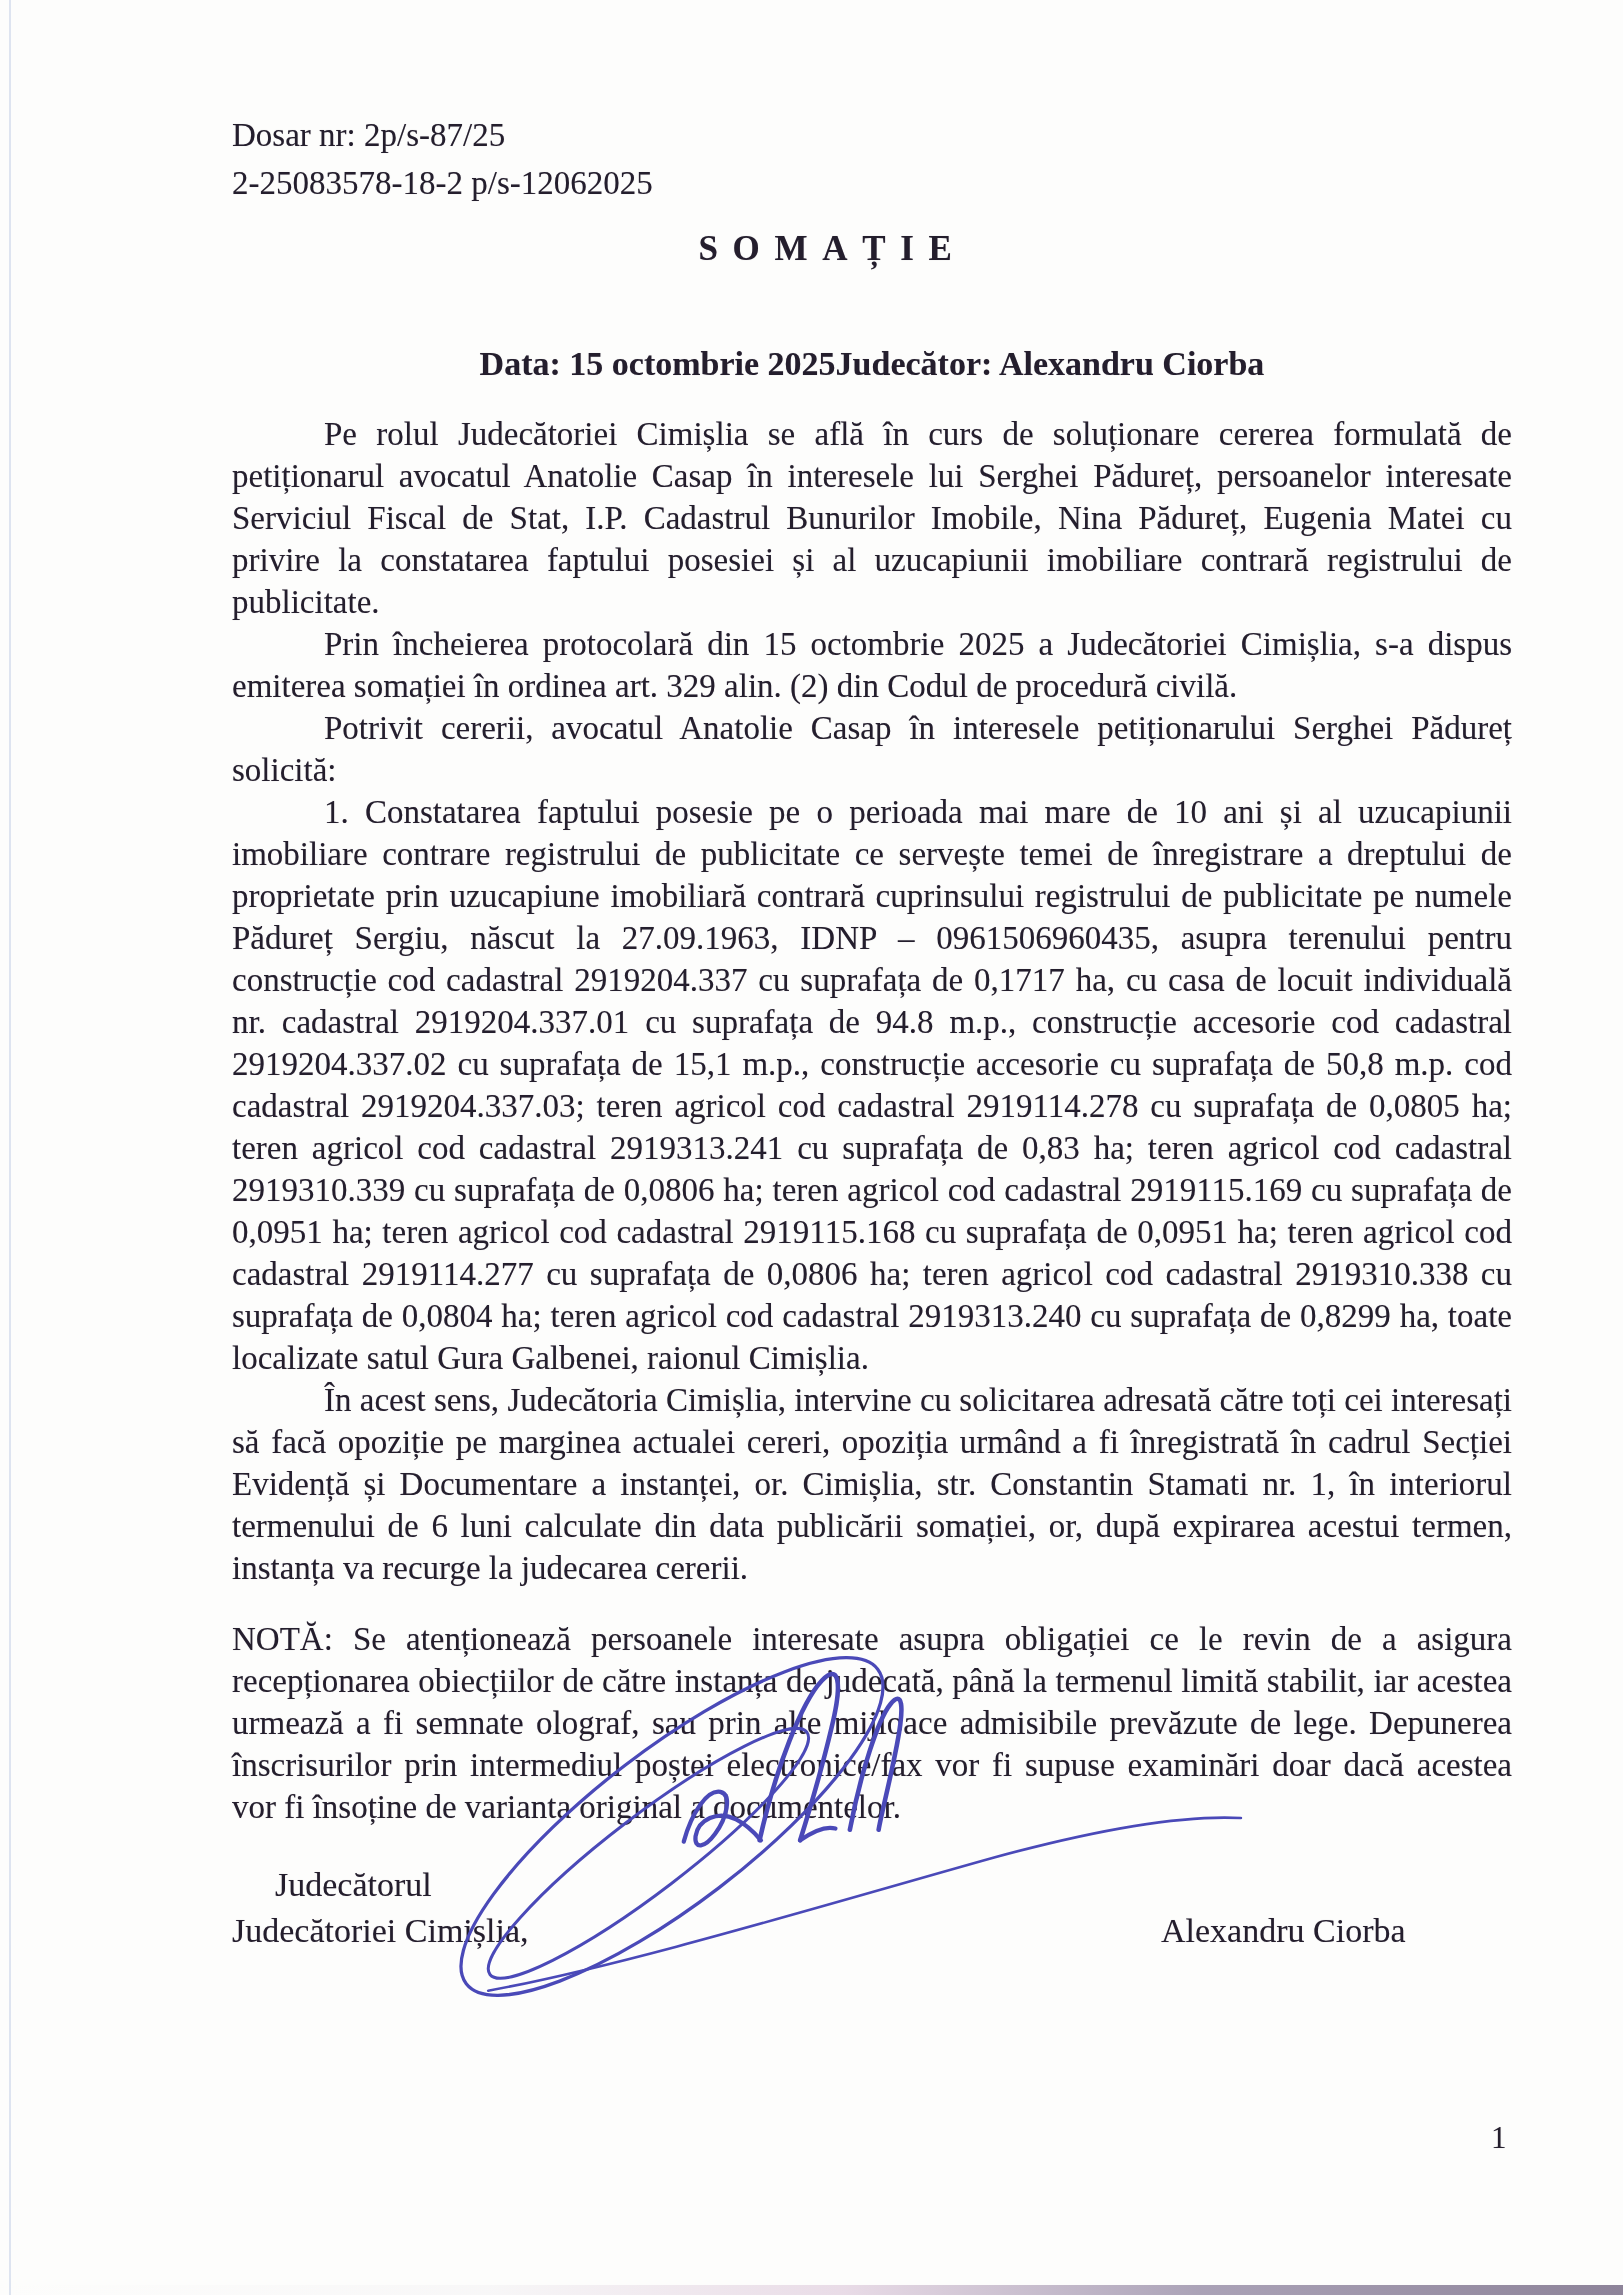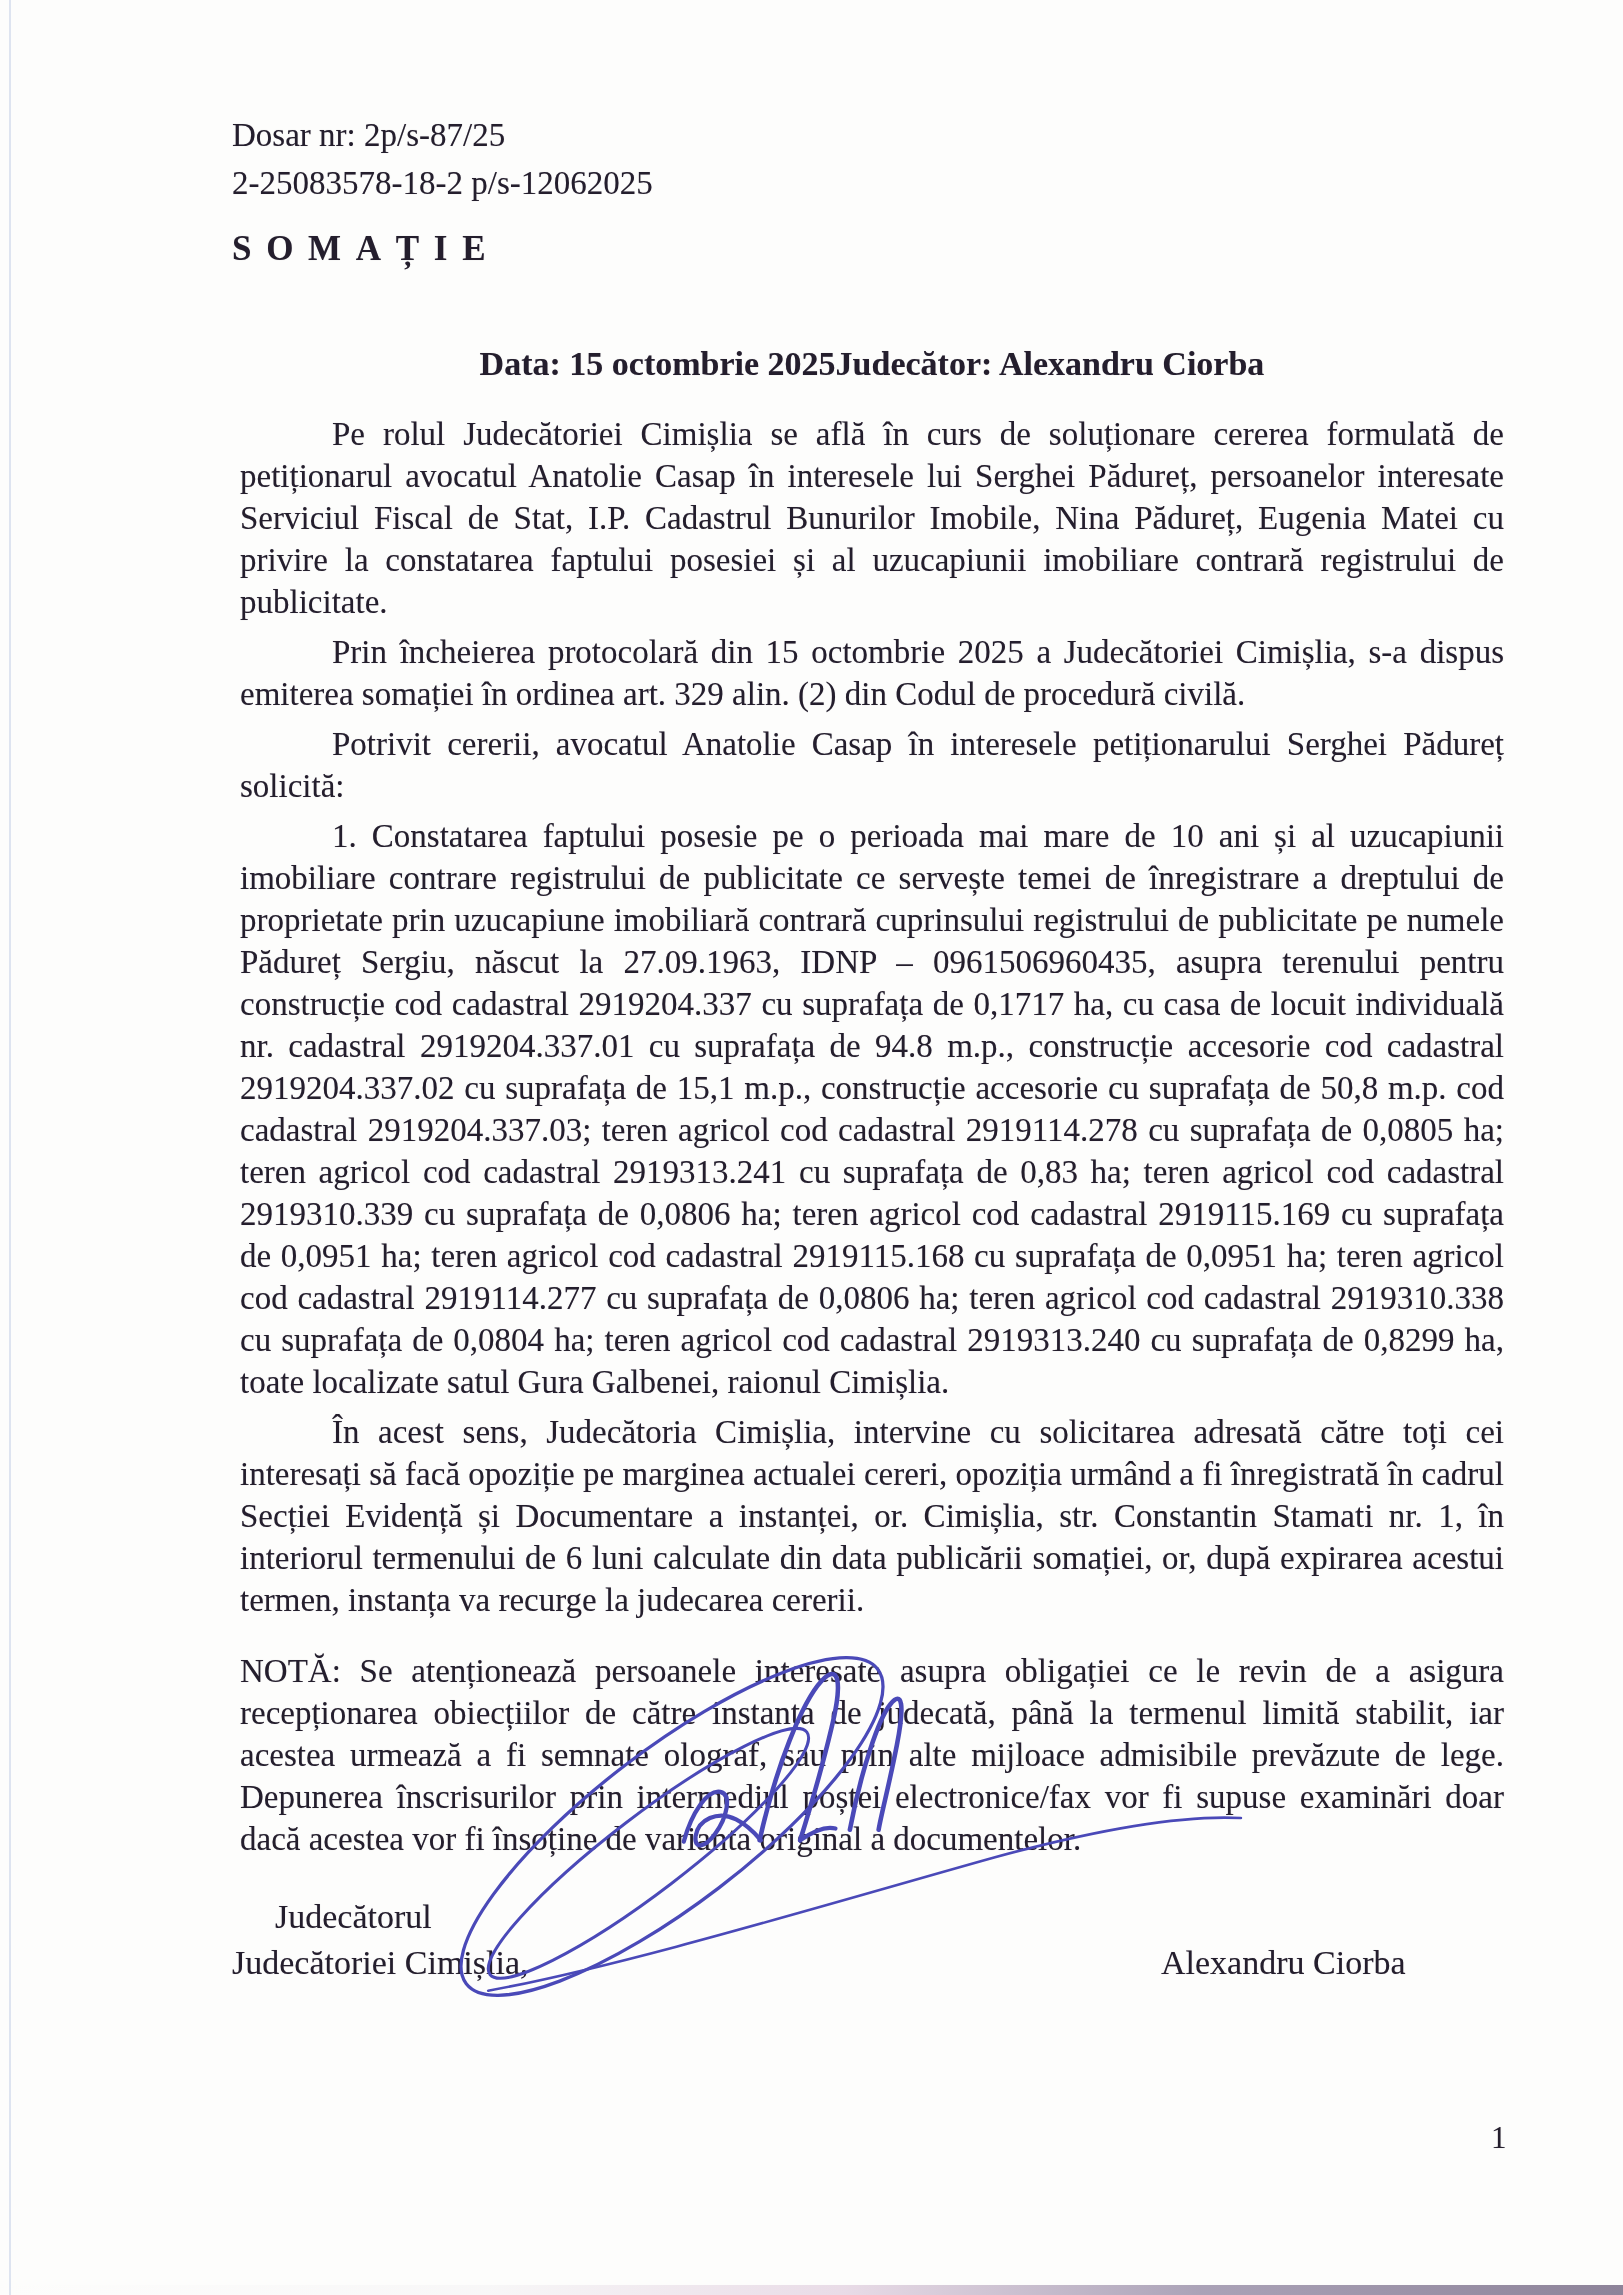--- a/index.html
+++ b/index.html
@@ -44,40 +44,40 @@
     font-size: 33px;
     line-height: 48px;
   }
 
   .doc-title {
     margin-top: 22px;
     font-size: 35px;
     line-height: 39px;
     font-weight: bold;
     letter-spacing: 0.42em;
-    text-align: left;
+    text-align: center;
     padding-right: 79px;
   }
 
   .byline {
     margin-top: 75px;
     display: flex;
     justify-content: center;
     font-size: 34px;
     line-height: 41px;
     font-weight: bold;
   }
 
   .body-text {
     margin-top: 29px;
     font-size: 33px;
     line-height: 42px;
   }
   .body-text p {
-    margin: 8px;
+    margin: 0;
     text-align: justify;
   }
   .body-text p.par {
     text-indent: 92px;
   }
   .body-text p.note {
     margin-top: 29px;
     text-indent: 0;
   }
 

